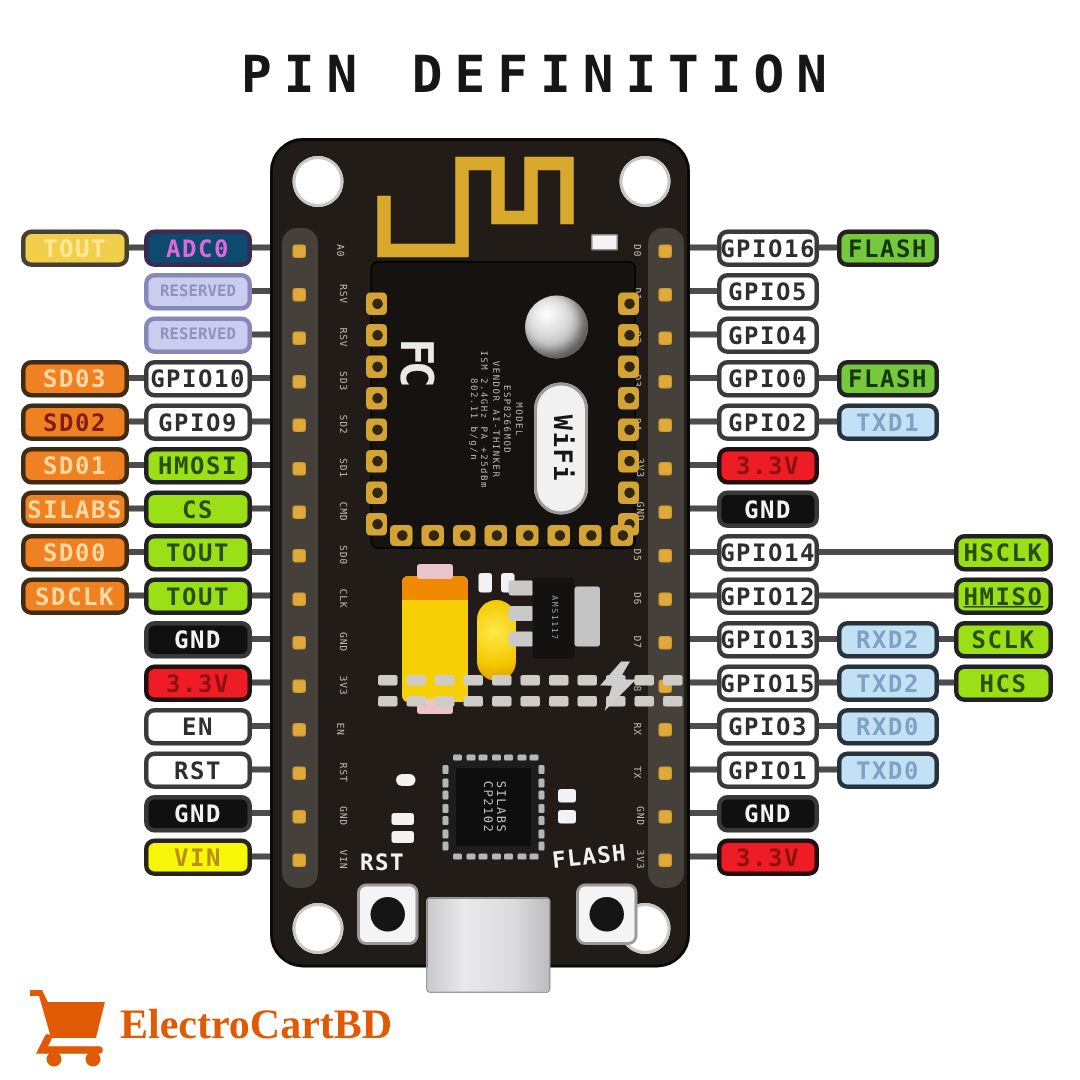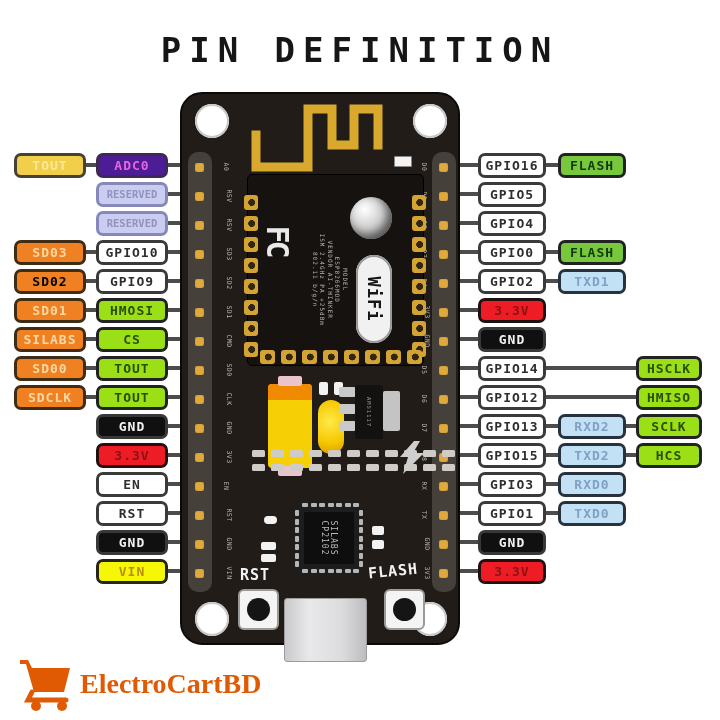--- a/index.html
+++ b/index.html
@@ -7,21 +7,21 @@
        font-family:"DejaVu Sans Mono",monospace;}
   .abs{position:absolute;}
   
   #title{left:0;top:30px;width:720px;text-align:center;font-size:34px;font-weight:bold;
          letter-spacing:8px;color:#161616;}
   
   .wire{position:absolute;height:3.5px;background:#4c4c4c;z-index:1;border-radius:2px;}
   
   .pbox{position:absolute;height:25px;border-radius:7px;border:3px solid #222;
         box-sizing:border-box;display:flex;align-items:center;justify-content:center;
-        font-weight:bold;font-size:13px;letter-spacing:1px;z-index:3;
+        font-weight:bold;font-size:16px;letter-spacing:1px;z-index:3;
         font-family:"DejaVu Sans Mono",monospace;}
   
   #board{left:180px;top:92px;width:280px;height:553px;background:#211c18;
          border:2px solid #0c0a09;border-radius:22px;box-sizing:border-box;z-index:2;}
   .hole{position:absolute;width:34px;height:34px;border-radius:50%;background:#ffffff;
         box-shadow:inset 0 0 0 2px #c8c8c8;}
   .strip{position:absolute;top:58px;width:24px;height:440px;background:#46403b;
          border-radius:10px;}
   .pinDot{position:absolute;width:9px;height:9px;background:#e0a93c;border-radius:2px;
           box-shadow:inset 0 0 1px #7a5a10;}
@@ -84,30 +84,30 @@
               font-size:28px;color:#e05a04;}
 </style>
 </head>
 <body>
 
 <div id="title" class="abs">PIN DEFINITION</div>
 
 <div id="rows-layer">
     <div class="wire" style="left: 50px; top: 163px; width: 134px;"></div>
     <div class="pbox" style="left: 14px; top: 152.5px; width: 72px; background: rgb(242, 207, 74); border-color: rgb(71, 64, 53); color: rgb(251, 232, 154);">TOUT</div>
-    <div class="pbox" style="left: 96px; top: 152.5px; width: 72px; background: #4c1d95; border-color: rgb(60, 42, 82); color: rgb(228, 102, 221);">ADC0</div>
+    <div class="pbox" style="left: 96px; top: 152.5px; width: 72px; background: #0c4a6e; border-color: rgb(60, 42, 82); color: rgb(228, 102, 221);">ADC0</div>
     <div class="wire" style="left: 120px; top: 192px; width: 64px;"></div>
     <div class="pbox" style="left: 96px; top: 181.5px; width: 72px; background: rgb(202, 205, 240); border-color: rgb(133, 136, 184); color: rgb(143, 147, 189); font-size: 10.5px; letter-spacing: 0px;">RESERVED</div>
     <div class="wire" style="left: 120px; top: 221px; width: 64px;"></div>
     <div class="pbox" style="left: 96px; top: 210.5px; width: 72px; background: rgb(202, 205, 240); border-color: rgb(133, 136, 184); color: rgb(143, 147, 189); font-size: 10.5px; letter-spacing: 0px;">RESERVED</div>
     <div class="wire" style="left: 50px; top: 250px; width: 134px;"></div>
     <div class="pbox" style="left: 14px; top: 239.5px; width: 72px; background: rgb(239, 129, 34); border-color: rgb(63, 44, 20); color: rgb(252, 217, 164);">SD03</div>
     <div class="pbox" style="left: 96px; top: 239.5px; width: 72px; background: rgb(255, 255, 255); border-color: rgb(58, 58, 58); color: rgb(46, 46, 46);">GPIO10</div>
     <div class="wire" style="left: 50px; top: 279px; width: 134px;"></div>
-    <div class="pbox" style="left: 14px; top: 268.5px; width: 72px; background: rgb(239, 129, 34); border-color: rgb(63, 44, 20); color: #000000;">SD02</div>
+    <div class="pbox" style="left: 14px; top: 268.5px; width: 72px; background: rgb(239, 129, 34); border-color: rgb(63, 44, 20); color: #7f1d1d;">SD02</div>
     <div class="pbox" style="left: 96px; top: 268.5px; width: 72px; background: rgb(255, 255, 255); border-color: rgb(58, 58, 58); color: rgb(46, 46, 46);">GPIO9</div>
     <div class="wire" style="left: 50px; top: 308px; width: 134px;"></div>
     <div class="pbox" style="left: 14px; top: 297.5px; width: 72px; background: rgb(239, 129, 34); border-color: rgb(63, 44, 20); color: rgb(252, 217, 164);">SD01</div>
     <div class="pbox" style="left: 96px; top: 297.5px; width: 72px; background: rgb(155, 223, 22); border-color: rgb(34, 34, 34); color: rgb(42, 77, 0);">HMOSI</div>
     <div class="wire" style="left: 50px; top: 337px; width: 134px;"></div>
     <div class="pbox" style="left: 14px; top: 326.5px; width: 72px; background: rgb(239, 129, 34); border-color: rgb(63, 44, 20); color: rgb(252, 217, 164);">SILABS</div>
     <div class="pbox" style="left: 96px; top: 326.5px; width: 72px; background: rgb(155, 223, 22); border-color: rgb(34, 34, 34); color: rgb(42, 77, 0);">CS</div>
     <div class="wire" style="left: 50px; top: 366px; width: 134px;"></div>
     <div class="pbox" style="left: 14px; top: 355.5px; width: 72px; background: rgb(239, 129, 34); border-color: rgb(63, 44, 20); color: rgb(252, 217, 164);">SD00</div>
     <div class="pbox" style="left: 96px; top: 355.5px; width: 72px; background: rgb(155, 223, 22); border-color: rgb(34, 34, 34); color: rgb(42, 77, 0);">TOUT</div>
@@ -141,21 +141,21 @@
     <div class="pbox" style="left: 558px; top: 268.5px; width: 68px; background: rgb(195, 225, 245); border-color: rgb(40, 50, 60); color: rgb(127, 161, 198);">TXD1</div>
     <div class="wire" style="left: 456px; top: 308px; width: 88px;"></div>
     <div class="pbox" style="left: 478px; top: 297.5px; width: 68px; background: rgb(238, 28, 37); border-color: rgb(32, 16, 18); color: rgb(140, 18, 18);">3.3V</div>
     <div class="wire" style="left: 456px; top: 337px; width: 88px;"></div>
     <div class="pbox" style="left: 478px; top: 326.5px; width: 68px; background: rgb(16, 16, 16); border-color: rgb(56, 56, 56); color: rgb(242, 242, 242);">GND</div>
     <div class="wire" style="left: 456px; top: 366px; width: 242px;"></div>
     <div class="pbox" style="left: 478px; top: 355.5px; width: 68px; background: rgb(255, 255, 255); border-color: rgb(58, 58, 58); color: rgb(46, 46, 46);">GPIO14</div>
     <div class="pbox" style="left: 636px; top: 355.5px; width: 66px; background: rgb(155, 223, 22); border-color: rgb(34, 34, 34); color: rgb(42, 77, 0);">HSCLK</div>
     <div class="wire" style="left: 456px; top: 395px; width: 242px;"></div>
     <div class="pbox" style="left: 478px; top: 384.5px; width: 68px; background: rgb(255, 255, 255); border-color: rgb(58, 58, 58); color: rgb(46, 46, 46);">GPIO12</div>
-    <div class="pbox" style="left: 636px; top: 384.5px; width: 66px; background: rgb(155, 223, 22); border-color: rgb(34, 34, 34); color: rgb(42, 77, 0);">HMISO</div>
+    <div class="pbox" style="left: 636px; top: 384.5px; width: 66px; background: rgb(155, 223, 22); border-color: rgb(34, 34, 34); color: rgb(42, 77, 0); text-decoration: underline;">HMISO</div>
     <div class="wire" style="left: 456px; top: 424px; width: 242px;"></div>
     <div class="pbox" style="left: 478px; top: 413.5px; width: 68px; background: rgb(255, 255, 255); border-color: rgb(58, 58, 58); color: rgb(46, 46, 46);">GPIO13</div>
     <div class="pbox" style="left: 558px; top: 413.5px; width: 68px; background: rgb(195, 225, 245); border-color: rgb(40, 50, 60); color: rgb(127, 161, 198);">RXD2</div>
     <div class="pbox" style="left: 636px; top: 413.5px; width: 66px; background: rgb(155, 223, 22); border-color: rgb(34, 34, 34); color: rgb(42, 77, 0);">SCLK</div>
     <div class="wire" style="left: 456px; top: 453px; width: 242px;"></div>
     <div class="pbox" style="left: 478px; top: 442.5px; width: 68px; background: rgb(255, 255, 255); border-color: rgb(58, 58, 58); color: rgb(46, 46, 46);">GPIO15</div>
     <div class="pbox" style="left: 558px; top: 442.5px; width: 68px; background: rgb(195, 225, 245); border-color: rgb(40, 50, 60); color: rgb(127, 161, 198);">TXD2</div>
     <div class="pbox" style="left: 636px; top: 442.5px; width: 66px; background: rgb(155, 223, 22); border-color: rgb(34, 34, 34); color: rgb(42, 77, 0);">HCS</div>
     <div class="wire" style="left: 456px; top: 482px; width: 168px;"></div>
     <div class="pbox" style="left: 478px; top: 471.5px; width: 68px; background: rgb(255, 255, 255); border-color: rgb(58, 58, 58); color: rgb(46, 46, 46);">GPIO3</div>

